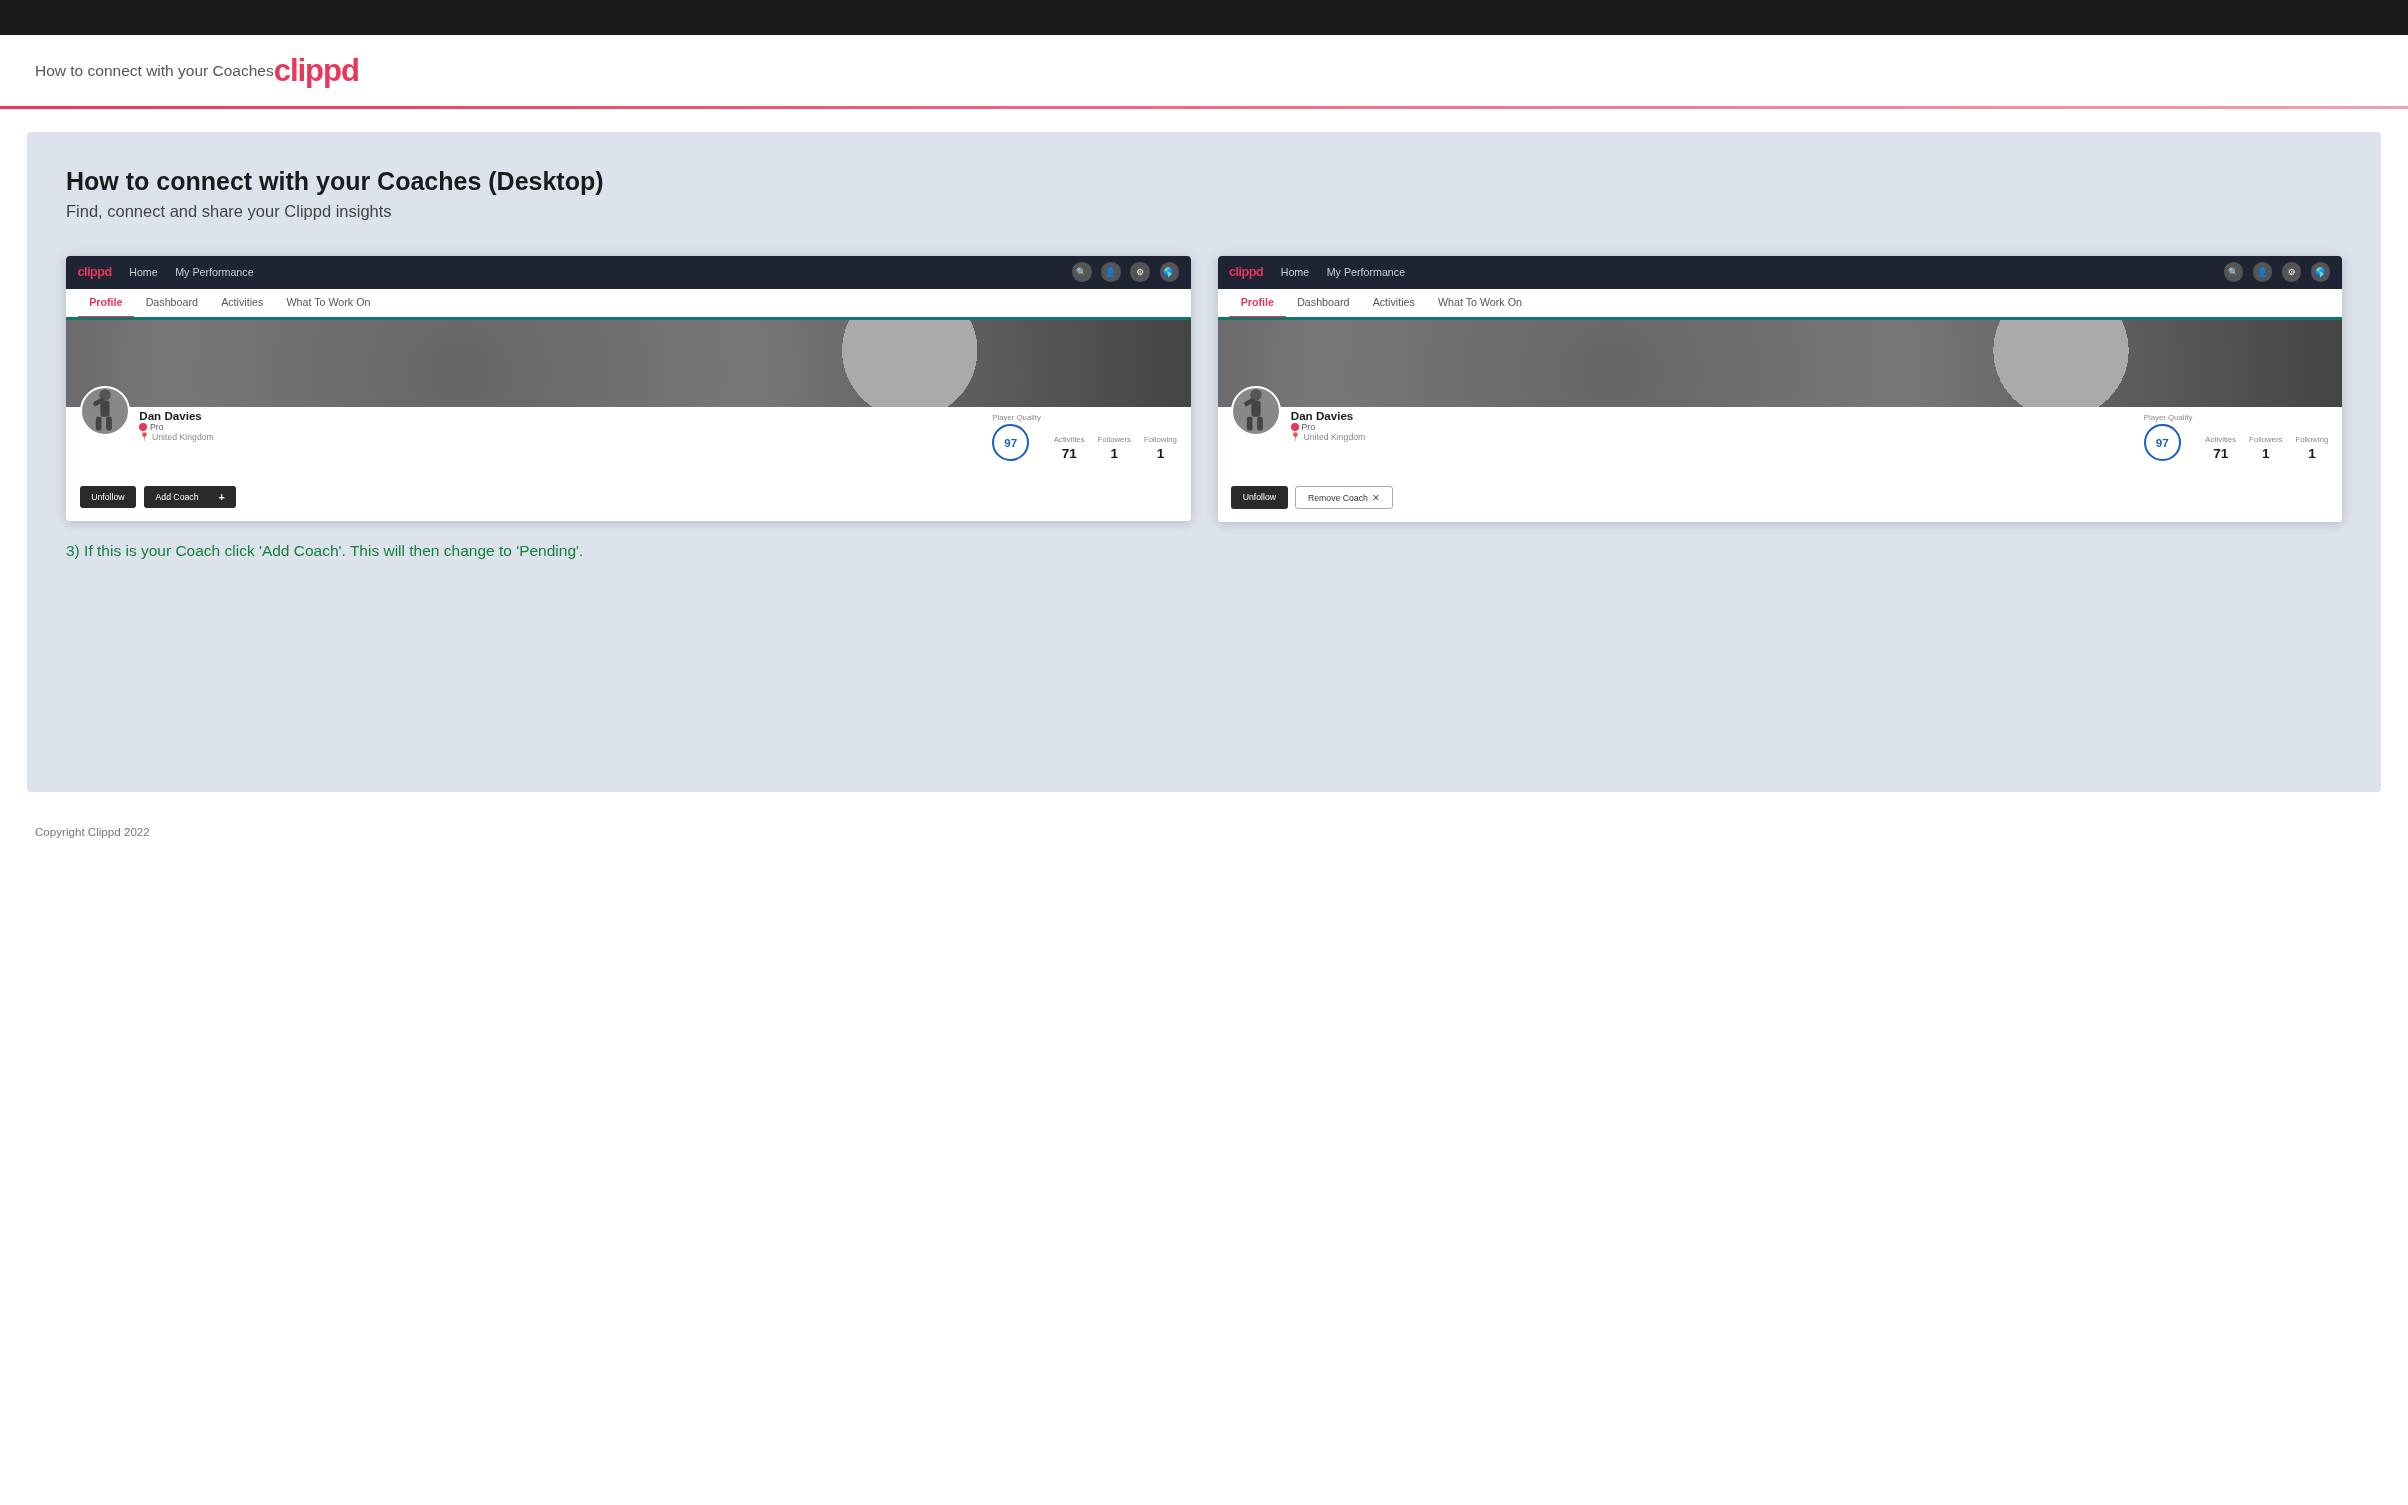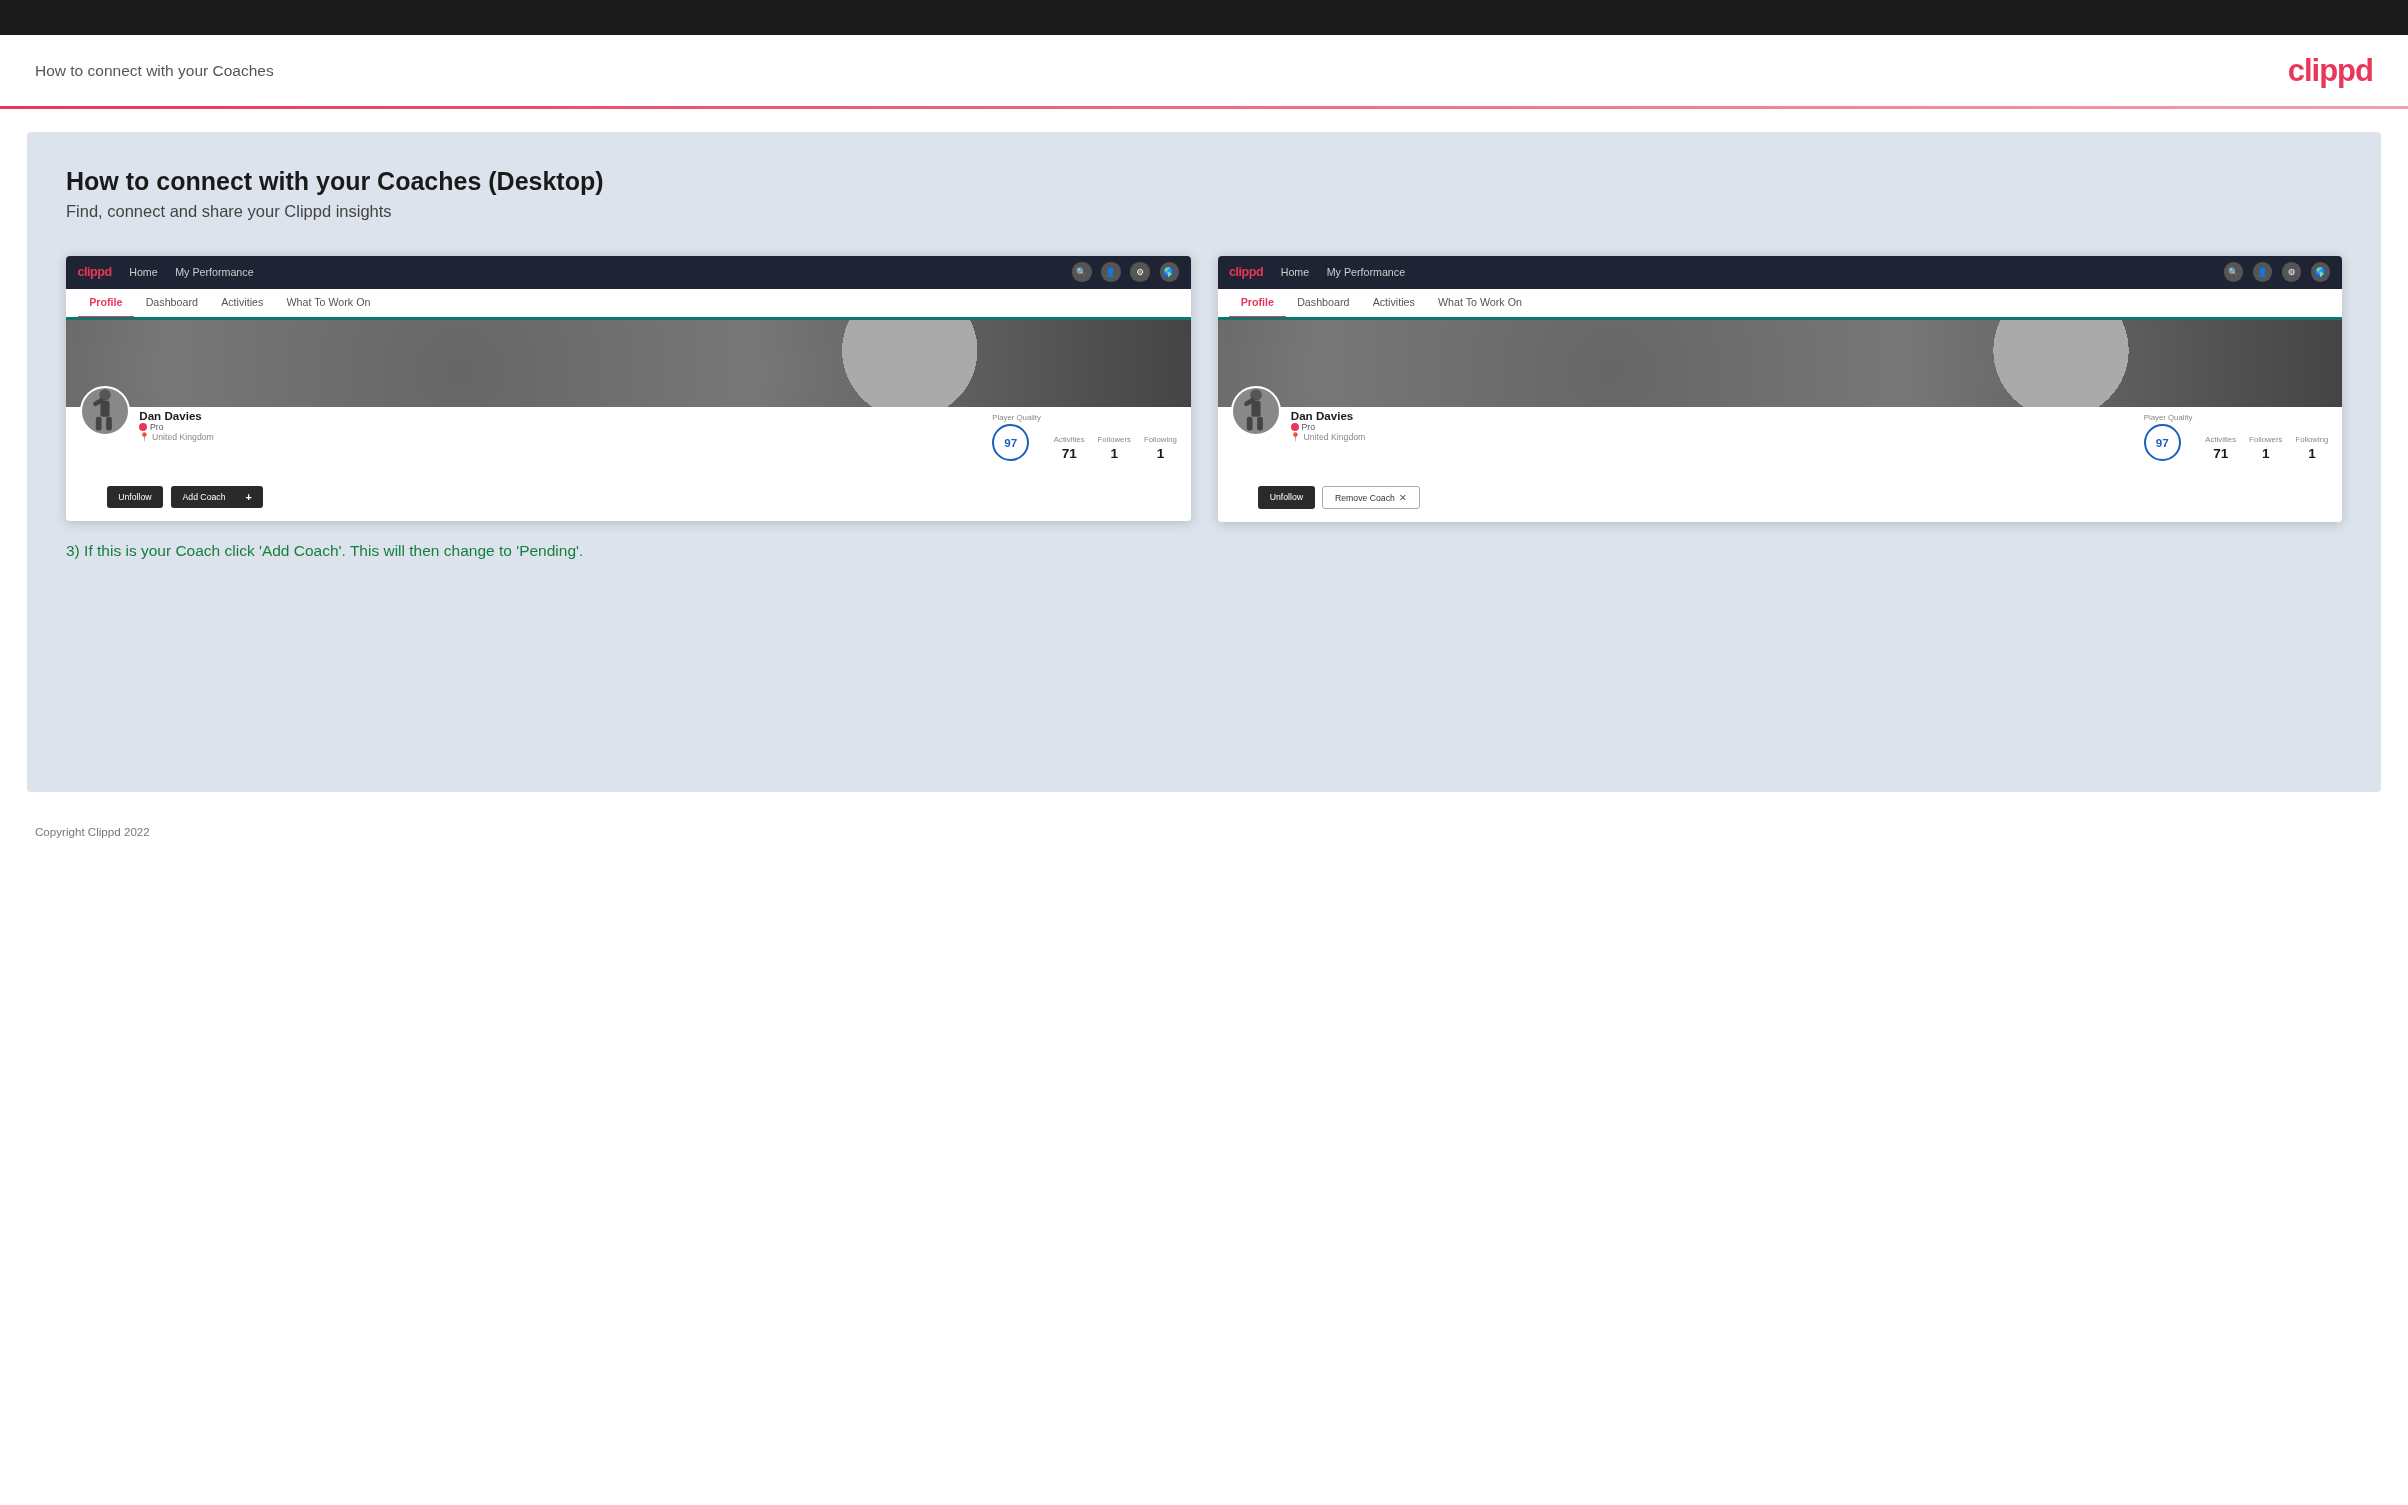--- a/index.html
+++ b/index.html
@@ -13,21 +13,20 @@
     .top-bar {
       background: #1a1a1a;
       height: 35px;
       width: 100%;
     }
 
     
     .header {
       display: flex;
       align-items: center;
-      justify-content: space-between;
       padding: 17.5px 35px;
       background: #fff;
     }
     .header-title {
       font-size: 15.5px;
       color: #555;
     }
     .logo {
       font-size: 31px;
       font-weight: 800;
@@ -246,21 +245,20 @@
       font-weight: 700;
       color: #1a5fbf;
     }
 
     
     .mock-buttons {
       display: flex;
       gap: 7.8px;
       margin-top: 11.6px;
       padding: 0 13.6px 13.6px 13.6px;
-      margin-left: 27px;
     }
     .mock-btn-dark {
       background: #2a2a2a;
       color: #fff;
       font-size: 8.7px;
       padding: 4.9px 11.6px;
       border-radius: 2.9px;
       border: none;
     }
     .mock-btn-outline {

